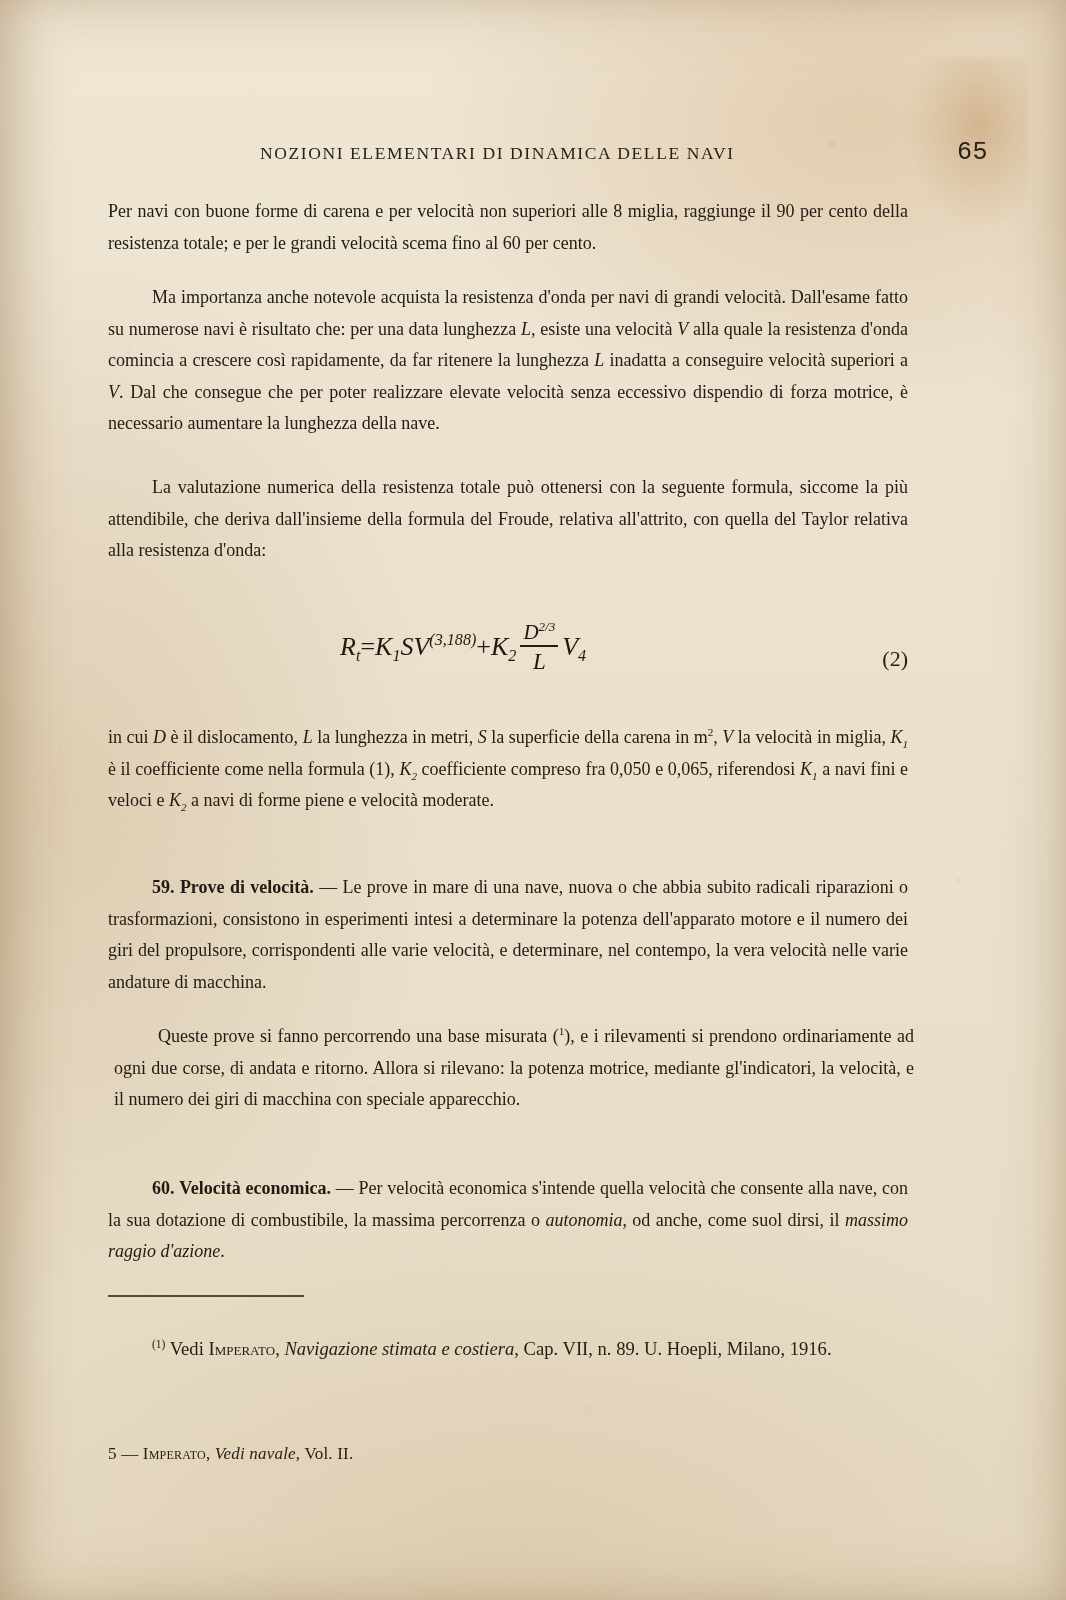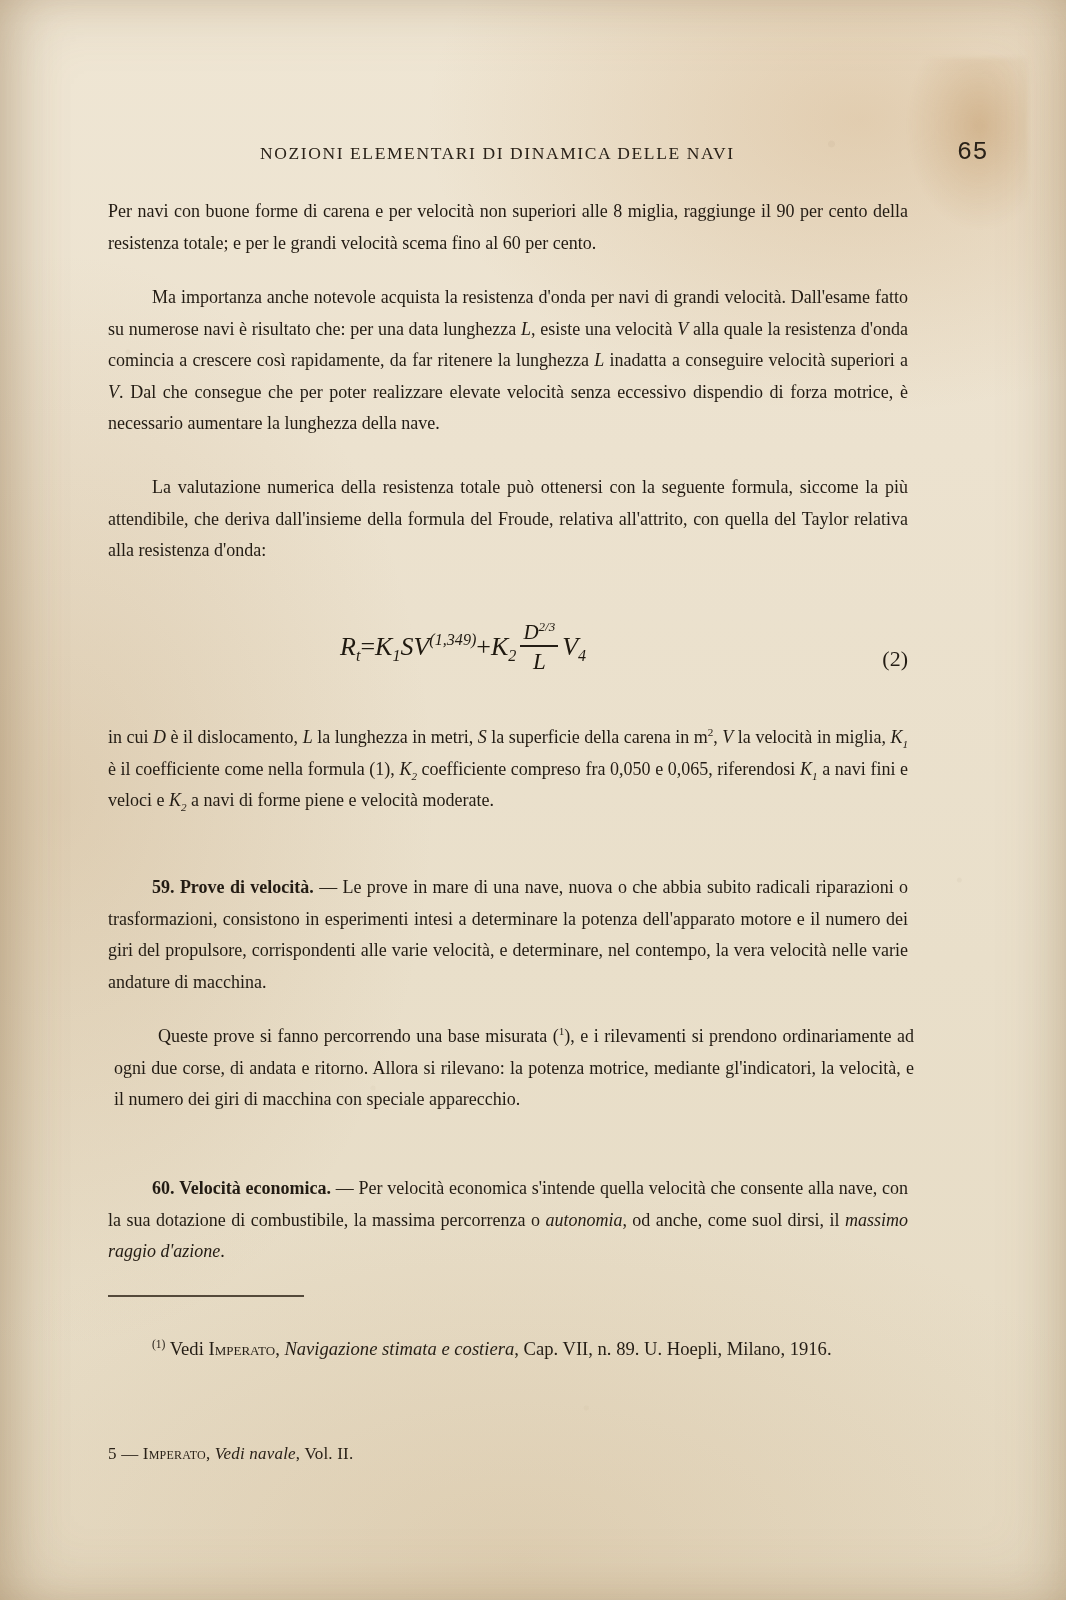--- a/index.html
+++ b/index.html
@@ -212,21 +212,21 @@
     <div class="body-block" style="top:472px;">
       <p class="indent">La valutazione numerica della resistenza totale può ottenersi con la seguente formula, siccome la più attendibile, che deriva dall'insieme della formula del Froude, relativa all'attrito, con quella del Taylor relativa alla resistenza d'onda:</p>
     </div>
 
     <div class="formula-row">
       <div class="formula">
         <span class="mi"><span>R</span><sub>t</sub></span>
         <span>=</span>
         <span class="mi"><span>K</span><sub>1</sub></span>
         <span class="mi">S</span>
-        <span class="mi"><span>V</span><sup>(1,349)</sup></span>
+        <span class="mi"><span>V</span><sup>(3,188)</sup></span>
         <span>+</span>
         <span class="mi"><span>K</span><sub>2</sub></span>
         <span class="frac">
           <span class="num mi"><span>D</span><sup>2/3</sup></span>
           <span class="bar"></span>
           <span class="den mi">L</span>
         </span>
         <span class="mi"><span>V</span><sub>4</sub></span>
       </div>
       <div class="eqno">(2)</div>

